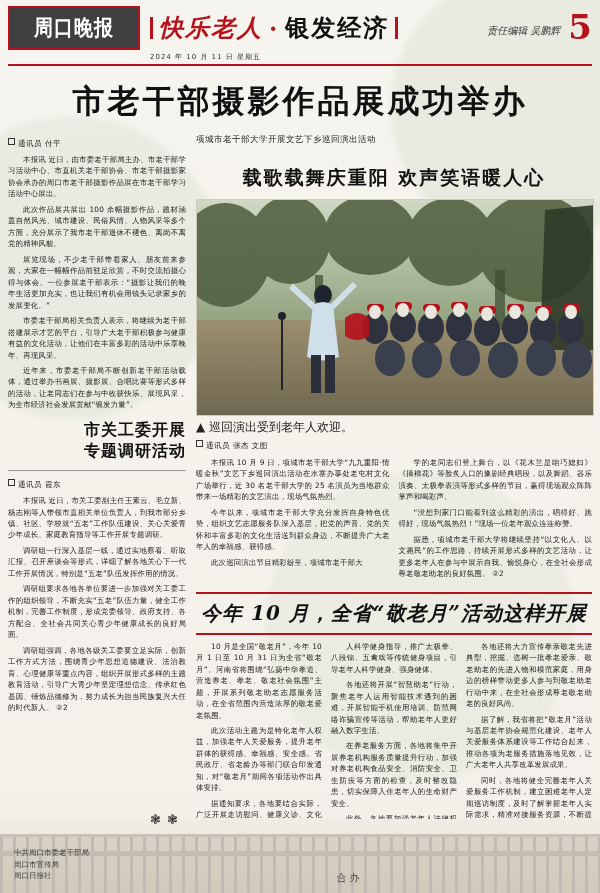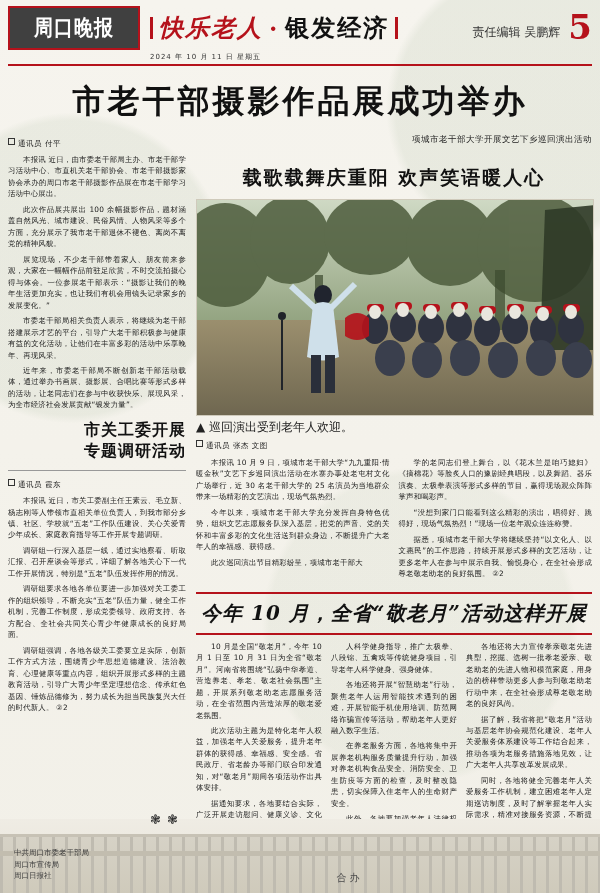--- a/index.html
+++ b/index.html
@@ -20,40 +20,40 @@
         box-shadow:inset 0 0 0 2px #b5121b;}
   .logo span{display:block;transform:scaleY(1.15);}
   .mh-mid{flex:1;display:flex;flex-direction:column;justify-content:center;padding-left:10px;}
   .mh-title{font-family:"DejaVu Serif",serif;color:#b5121b;font-size:24px;font-weight:bold;letter-spacing:2px;
             display:flex;align-items:center;gap:6px;padding-top:6px;}
   .mh-title .bar{display:inline-block;width:3px;height:22px;background:#b5121b;}
   .mh-title em{font-style:italic;}
   .mh-title .b2{color:#111;letter-spacing:2px;}
   .mh-date{font-size:7px;color:#333;margin-top:8px;letter-spacing:1px;}
   .mh-right{display:flex;align-items:flex-start;gap:8px;padding-top:4px;}
-  .editor{font-size:12px;color:#333;padding-top:14px;white-space:nowrap;}
+  .editor{font-size:10px;color:#333;padding-top:14px;white-space:nowrap;font-style:italic;}
   .pageno{font-family:"DejaVu Serif",serif;font-size:34px;color:#b5121b;font-weight:bold;line-height:1;}
 
   
   .headline{text-align:center;font-family:"DejaVu Serif",serif;font-weight:bold;color:#111;
             font-size:32px;letter-spacing:3px;padding:14px 0 10px;}
 
   
   .cols{display:flex;gap:10px;}
   .colL{width:178px;}
   .colR{flex:1;}
   .byline{font-size:7.5px;color:#222;margin:4px 0 5px;letter-spacing:.5px;}
   .byline b{font-weight:normal;margin-top:16px;}
   .sq{display:inline-block;width:5px;height:5px;border:1px solid #333;margin-right:3px;vertical-align:1px;}
   .body{font-size:7.4px;line-height:1.55;color:#1b1b1b;text-align:justify;letter-spacing:.2px;}
   .body p{margin:0 0 4px;text-indent:15px;}
   .rule{height:1px;background:#999;margin:8px 0;}
   .subhead{font-family:"DejaVu Serif",serif;font-weight:bold;font-size:16px;color:#111;
            text-align:right;line-height:1.35;letter-spacing:1px;margin:8px 0 6px;}
-  .kicker{font-size:8.5px;color:#222;text-align:right;letter-spacing:.5px;margin-bottom:4px;}
+  .kicker{font-size:8.5px;color:#222;text-align:left;letter-spacing:.5px;margin-bottom:4px;}
   .subhead2{font-family:"DejaVu Serif",serif;font-weight:bold;font-size:19px;color:#111;
             text-align:center;letter-spacing:2px;margin:19px 0 8px;}
 
   
   .photo{position:relative;width:100%;height:215px;overflow:hidden;border:1px solid #cfcabb;}
   .photo svg{display:block;width:100%;height:100%;}
   .cap{font-size:12px;color:#222;margin-top:3px;text-align:left;}
 
   
   .sub2{display:flex;gap:9px;margin-top:6px;}

